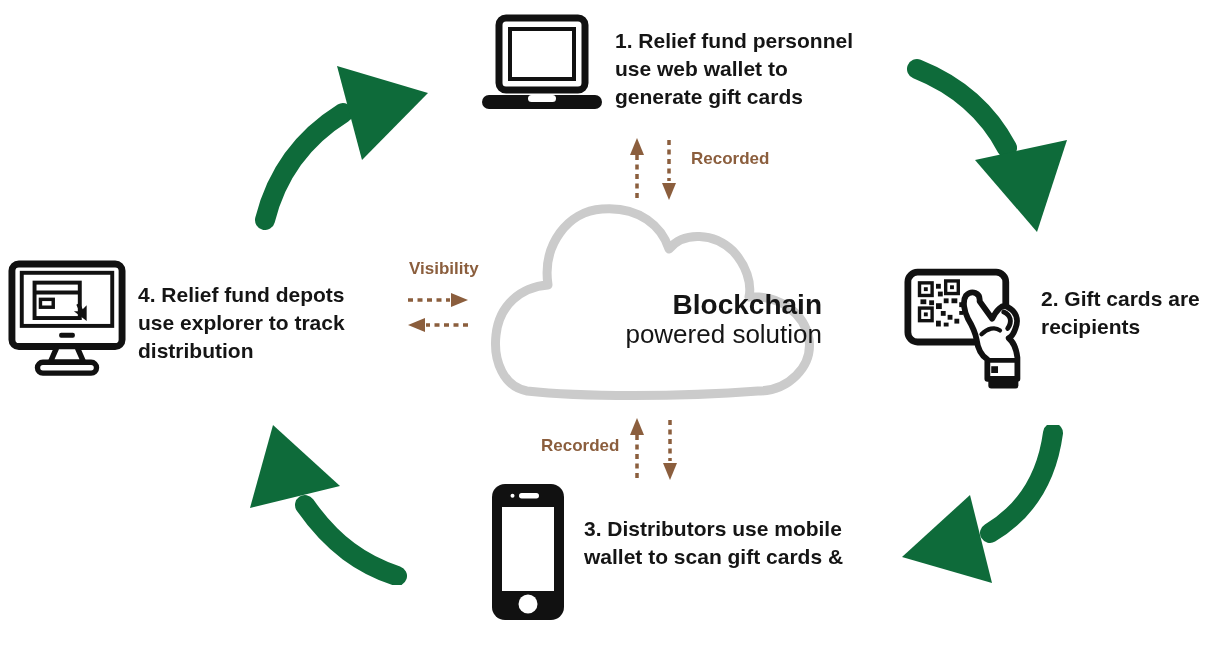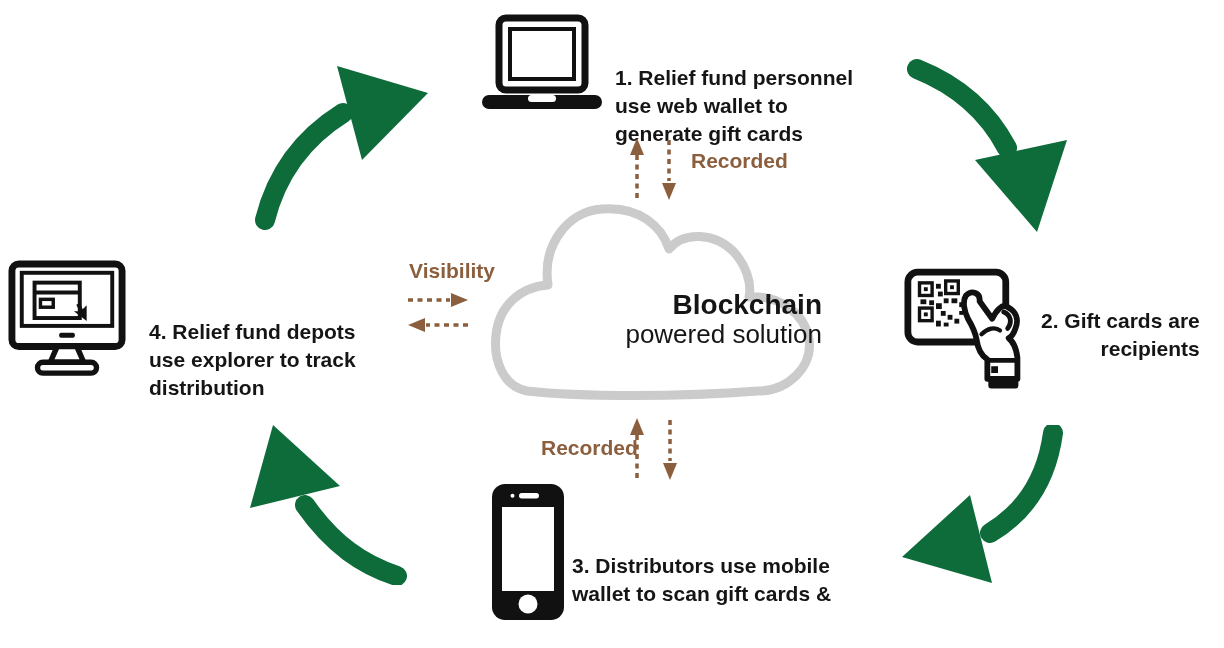--- a/index.html
+++ b/index.html
@@ -1,22 +1,22 @@
 <!DOCTYPE html>
 <html><head>
 <meta charset="utf-8">
 <style>
   html,body{margin:0;padding:0;background:#fff;}
   .canvas{
     position:relative;width:1224px;height:648px;background:#ffffff;
     font-family:"Liberation Sans",sans-serif;color:#151515;overflow:hidden;
   }
   .abs{position:absolute;}
-  .step-text{font-size:21px;line-height:28px;font-weight:bold;color:#151515;margin-top:37px;}
-  .flow-label{font-size:21px;font-weight:bold;color:#8B5E3D;}
+  .step-text{font-size:21px;line-height:28px;font-weight:bold;color:#151515;}
+  .flow-label{font-size:17px;font-weight:bold;color:#8B5E3D;}
   .cloud-textbox{width:334px;text-align:right;}
   .cloud-title{font-size:28px;font-weight:bold;color:#151515;line-height:30px;}
   .cloud-sub{font-size:26px;font-weight:normal;color:#151515;line-height:28px;}
   svg{display:block;}
 </style>
 </head>
 <body>
 
 <div class="canvas">
 
@@ -95,33 +95,33 @@
              L 86 102
              C 80 98, 76 90, 75 82
              C 74 76, 72 70, 66 60
              C 62 52, 60 42, 64 36 Z" fill="#fff" stroke="#111" stroke-width="6" stroke-linejoin="round"></path>
     <path d="M 103 53 C 110 56, 112 63, 107 70" fill="none" stroke="#111" stroke-width="5" stroke-linecap="round"></path>
     <path d="M 80 76 C 86 70, 94 68, 99 72" fill="none" stroke="#111" stroke-width="4.5" stroke-linecap="round"></path>
     <line x1="85" y1="103" x2="118" y2="103" stroke="#111" stroke-width="5"></line>
     <rect x="90" y="109" width="7" height="7" fill="#111"></rect>
     <rect x="87" y="122" width="31" height="10" rx="3" fill="#111"></rect>
   </svg>
-  <div class="abs step-text" style="left:1041px;top:270px;text-align:right;">
+  <div class="abs step-text" style="left:1041px;top:285px;">
     <div>2. Gift cards are</div>
     <div>recipients</div>
   </div>
 
   <svg class="abs" style="left:489px;top:482px;" width="78" height="140" viewBox="0 0 78 140">
     <rect x="3" y="2" width="72" height="136" rx="13" fill="#111"></rect>
     <rect x="13" y="25" width="52" height="84" fill="#fff"></rect>
     <rect x="30" y="11" width="20" height="5.5" rx="2.7" fill="#fff"></rect>
     <circle cx="23.5" cy="13.8" r="2" fill="#fff"></circle>
     <circle cx="39" cy="122" r="9.5" fill="#fff"></circle>
   </svg>
-  <div class="abs step-text" style="left:572px;top:515px;">
+  <div class="abs step-text" style="left:584px;top:515px;">
     <div>3. Distributors use mobile</div>
     <div>wallet to scan gift cards &amp;</div>
   </div>
 
   <svg class="abs" style="left:620px;top:416px;" width="70" height="68" viewBox="0 0 70 68">
     <line x1="17" y1="62" x2="17" y2="18" stroke="#8B5E3D" stroke-width="3.5" stroke-dasharray="5 4.5"></line>
     <polygon points="17,2 10,19 24,19" fill="#8B5E3D"></polygon>
     <line x1="50" y1="4" x2="50" y2="45" stroke="#8B5E3D" stroke-width="3.5" stroke-dasharray="5 4.5"></line>
     <polygon points="50,64 43,47 57,47" fill="#8B5E3D"></polygon>
   </svg>
@@ -131,21 +131,21 @@
     <rect x="4" y="4" width="112" height="84" rx="7" fill="#fff" stroke="#111" stroke-width="7"></rect>
     <rect x="14" y="13" width="92" height="54" fill="#fff" stroke="#111" stroke-width="4"></rect>
     <rect x="27" y="23" width="46" height="36" fill="#fff" stroke="#111" stroke-width="4"></rect>
     <line x1="27" y1="33" x2="73" y2="33" stroke="#111" stroke-width="4"></line>
     <rect x="33" y="40" width="13" height="8" fill="#fff" stroke="#111" stroke-width="3.5"></rect>
     <polygon points="80,62 80,46 76,50 73,43.5 69.5,45.5 72.5,52 67,52" fill="#111"></polygon>
     <rect x="52" y="74" width="16" height="5" rx="2" fill="#111"></rect>
     <polygon points="50,88 70,88 77,104 43,104" fill="#fff" stroke="#111" stroke-width="5.5"></polygon>
     <rect x="30" y="104" width="60" height="11" rx="5.5" fill="#fff" stroke="#111" stroke-width="5.5"></rect>
   </svg>
-  <div class="abs step-text" style="left:149px;top:281px;">
+  <div class="abs step-text" style="left:138px;top:281px;">
     <div>4. Relief fund depots</div>
     <div>use explorer to track</div>
     <div>distribution</div>
   </div>
 
   <div class="abs flow-label" style="left:409px;top:259px;">Visibility</div>
   <svg class="abs" style="left:405px;top:288px;" width="70" height="50" viewBox="0 0 70 50">
     <line x1="3" y1="12" x2="45" y2="12" stroke="#8B5E3D" stroke-width="3.5" stroke-dasharray="5 4.5"></line>
     <polygon points="63,12 46,5 46,19" fill="#8B5E3D"></polygon>
     <line x1="63" y1="37" x2="21" y2="37" stroke="#8B5E3D" stroke-width="3.5" stroke-dasharray="5 4.5"></line>

